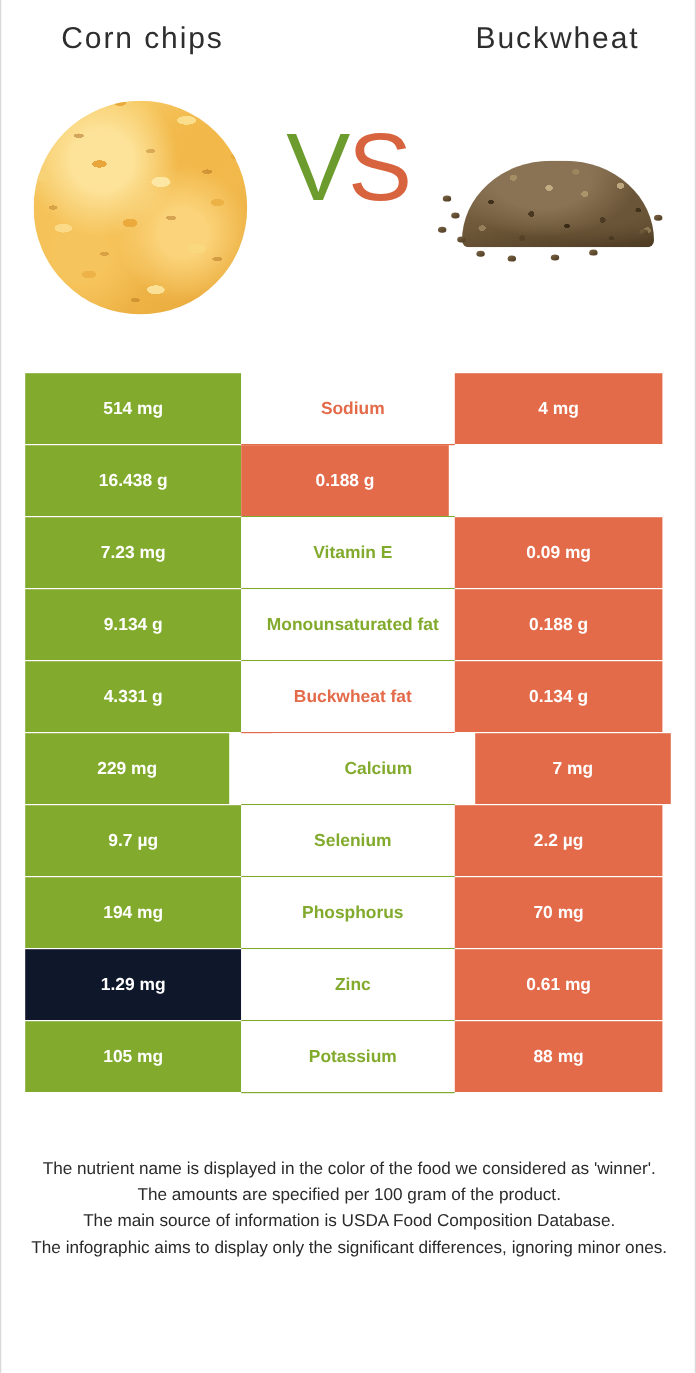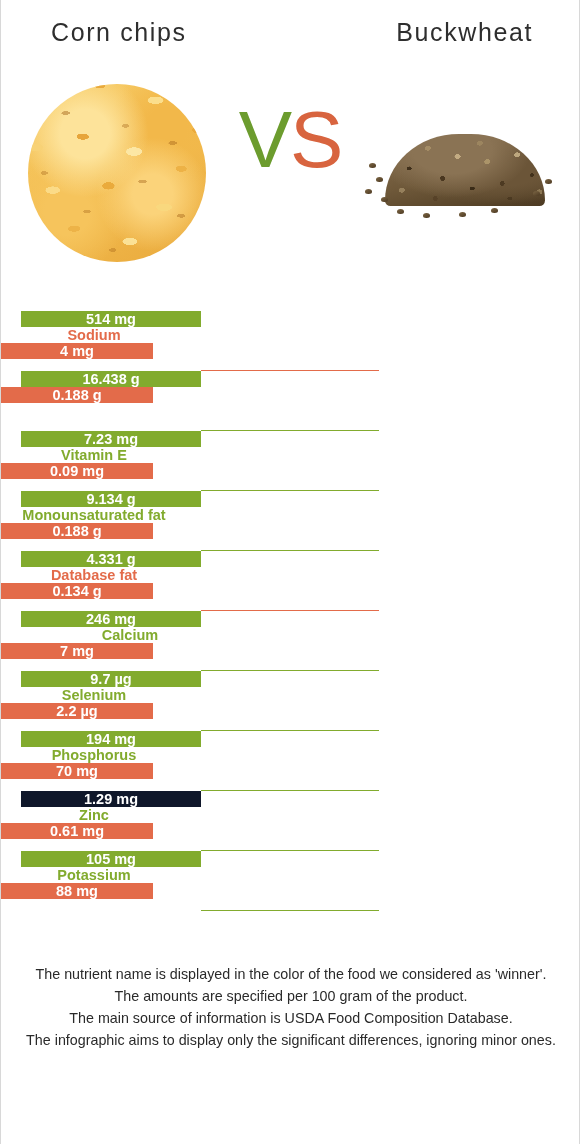--- a/index.html
+++ b/index.html
@@ -171,21 +171,20 @@
     position: absolute;
     top: 311px;
     left: 0;
     width: 580px;
   }
   .row {
     position: relative;
     display: flex;
     height: 59px;
     margin-bottom: 1px;
-    flex-direction: column;
   }
   .cell {
     display: flex;
     align-items: center;
     justify-content: center;
     font-size: 14.5px;
     font-weight: 600;
     box-sizing: border-box;
   }
   .cell-left {
@@ -194,21 +193,21 @@
     color: #ffffff;
   }
   .cell-mid {
     width: 178px;
     background: #ffffff;
     font-size: 14.5px;
     font-weight: 600;
     padding-left: 8px;
   }
   .cell-right {
-    width: 152px;
+    width: 173px;
     margin-right: 22px;
     color: #ffffff;
   }
   .mid-divider {
     position: absolute;
     left: 200px;
     width: 178px;
     bottom: -1px;
     height: 1px;
   }
@@ -278,26 +277,26 @@
       <div class="mid-divider" style="background: rgb(130, 171, 46);"></div>
     </div>
     <div class="row">
       <div class="cell cell-left" style="background: rgb(130, 171, 46);">9.134 g</div>
       <div class="cell cell-mid" style="color: rgb(130, 171, 46);">Monounsaturated fat</div>
       <div class="cell cell-right" style="background: rgb(227, 107, 74);">0.188 g</div>
       <div class="mid-divider" style="background: rgb(130, 171, 46);"></div>
     </div>
     <div class="row">
       <div class="cell cell-left" style="background: rgb(130, 171, 46);">4.331 g</div>
-      <div class="cell cell-mid" style="color: rgb(227, 107, 74);">Database fat</div>
+      <div class="cell cell-mid" style="color: rgb(227, 107, 74);">Buckwheat fat</div>
       <div class="cell cell-right" style="background: rgb(227, 107, 74);">0.134 g</div>
       <div class="mid-divider" style="background: rgb(227, 107, 74);"></div>
     </div>
     <div class="row">
-      <div class="cell cell-left" style="background: rgb(130, 171, 46);">246 mg</div>
+      <div class="cell cell-left" style="background: rgb(130, 171, 46);">229 mg</div>
       <div class="cell cell-mid" style="color: rgb(130, 171, 46); margin-left: 36px;">Calcium</div>
       <div class="cell cell-right" style="background: rgb(227, 107, 74);">7 mg</div>
       <div class="mid-divider" style="background: rgb(130, 171, 46);"></div>
     </div>
     <div class="row">
       <div class="cell cell-left" style="background: rgb(130, 171, 46);">9.7 µg</div>
       <div class="cell cell-mid" style="color: rgb(130, 171, 46);">Selenium</div>
       <div class="cell cell-right" style="background: rgb(227, 107, 74);">2.2 µg</div>
       <div class="mid-divider" style="background: rgb(130, 171, 46);"></div>
     </div>

